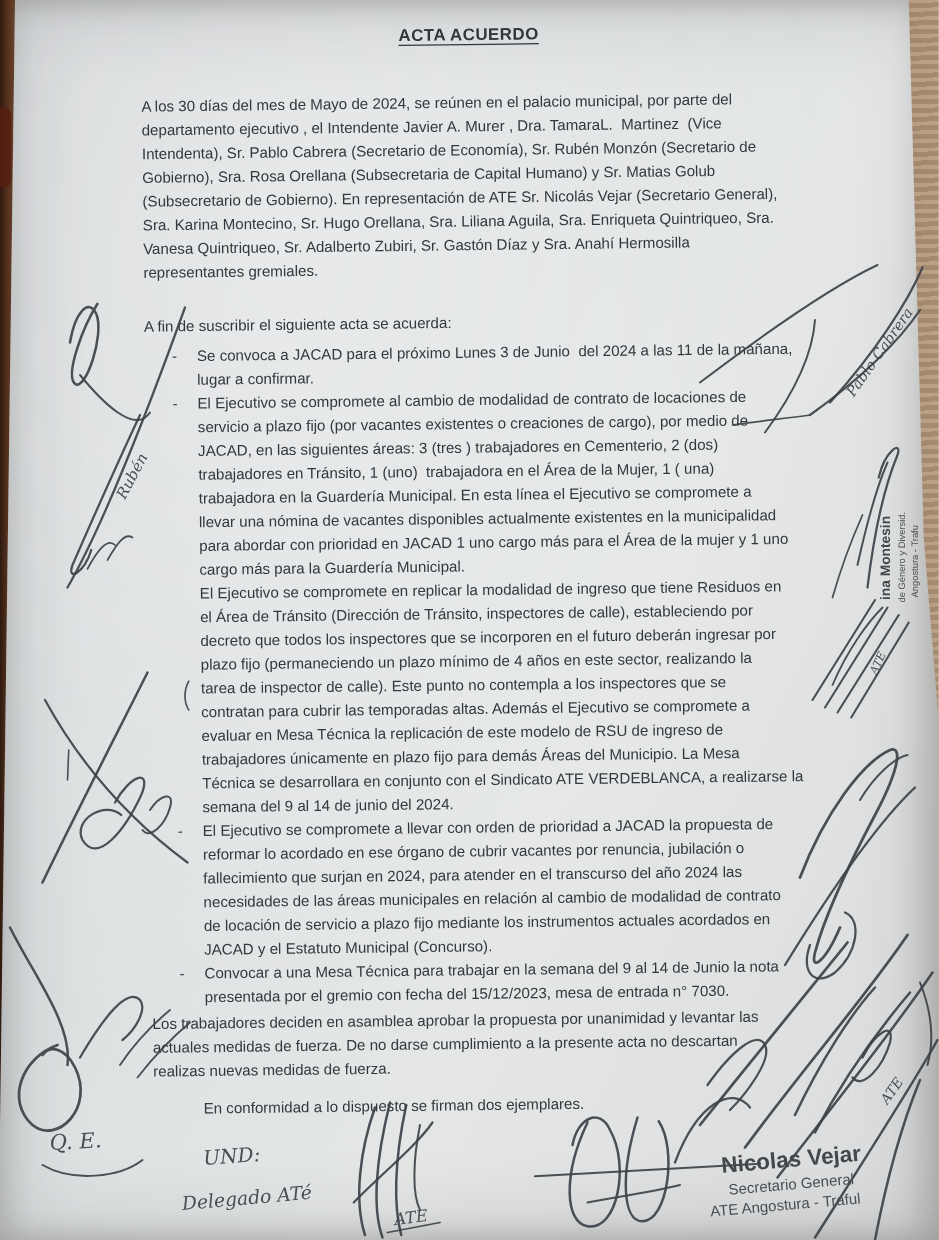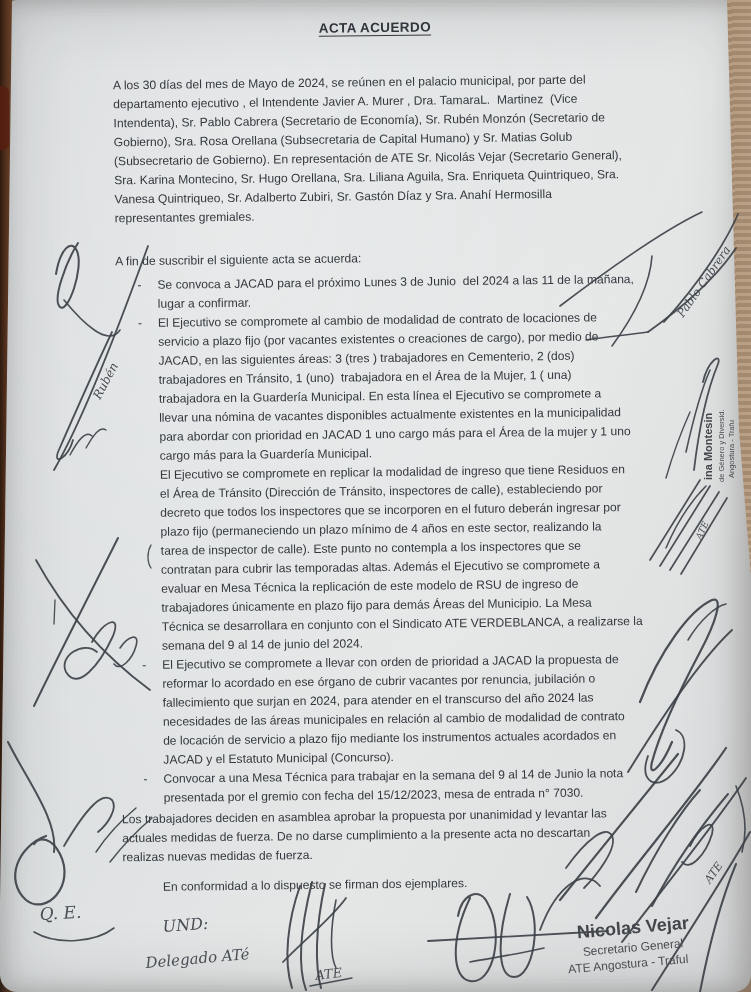--- a/index.html
+++ b/index.html
@@ -16,21 +16,20 @@
   .wood-blotch{
     position:absolute;left:0;top:86px;width:9px;height:64px;
     background:#571f12;border-radius:0 6px 6px 0;opacity:.9;
   }
   .paper{
     position:absolute;inset:0;
     clip-path:polygon(12px 0,727px 0,739px 430px,751px 578px,751px 992px,0 992px,0 902px);
     background:
       radial-gradient(ellipse at 30% 20%,rgba(255,255,255,.35),rgba(255,255,255,0) 60%),
       linear-gradient(115deg,#d2d5d7 0%,#dcdfe0 30%,#e5e7e7 62%,#d9dbdc 100%);
-    border-radius: 17px;
   }
   .paper::after{
     content:"";position:absolute;inset:0;
     box-shadow:inset 0 0 70px rgba(40,40,45,.20), inset -14px 0 24px rgba(60,50,40,.18), inset 10px 0 18px rgba(60,55,50,.12);
     pointer-events:none;
   }
   .content{
     position:absolute;inset:0;color:#33383e;
     transform:rotate(-0.7deg);transform-origin:60px 80px;
   }

